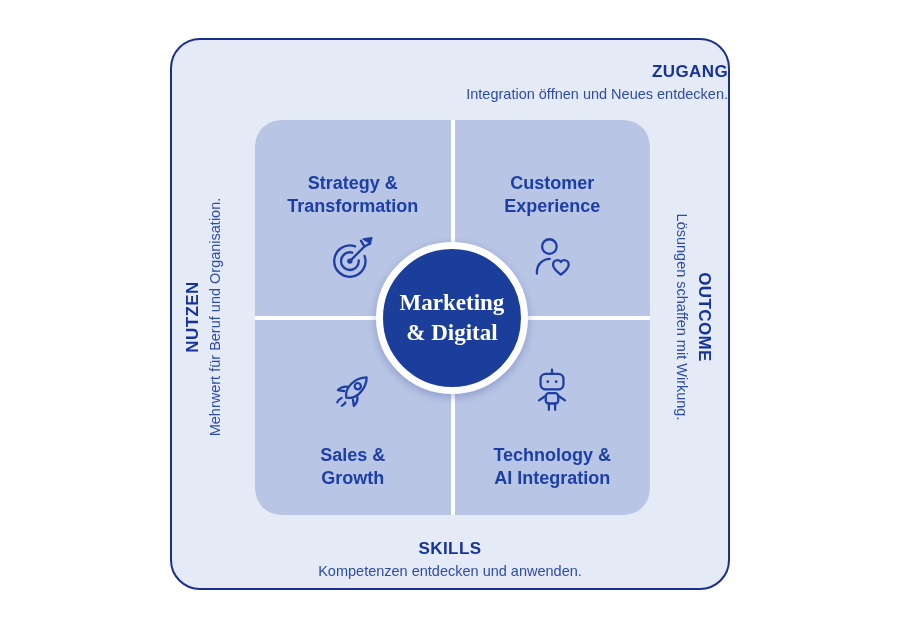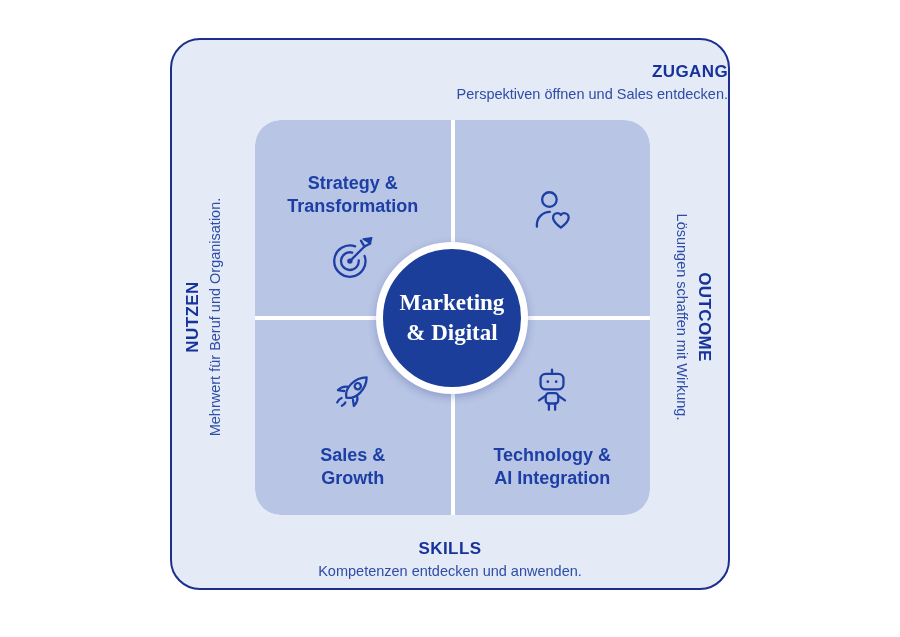--- a/index.html
+++ b/index.html
@@ -79,21 +79,21 @@
   }
 </style>
 </head>
 <body>
 
 <div class="stage">
   <div class="card">
 
     <div class="edge edge-top">
       <div class="edge-title">ZUGANG</div>
-      <div class="edge-sub">Perspektiven öffnen und Sales entdecken.</div>
+      <div class="edge-sub">Integration öffnen und Neues entdecken.</div>
     </div>
 
     <div class="edge edge-left">
       <div class="edge-title">NUTZEN</div>
       <div class="edge-sub">Mehrwert für Beruf und Organisation.</div>
     </div>
 
     <div class="edge edge-right">
       <div class="edge-title">OUTCOME</div>
       <div class="edge-sub">Lösungen schaffen mit Wirkung.</div>
@@ -115,20 +115,22 @@
             <path d="M23.2 18.8 A 8.5 8.5 0 1 0 29.5 26.3"></path>
             <circle cx="21" cy="27" r="2.6" fill="#1d3fa5" stroke="none"></circle>
             <path d="M21 27 L35 13"></path>
             <path d="M31.6 7.4 L35 13 L40.6 10"></path>
             <path d="M33.8 5.8 L40.6 10 L42 4.6 Z" fill="#1d3fa5" stroke-width="1.4"></path>
           </svg>
         </div>
       </div>
 
       <div class="quad q-tr">
+        <div class="quad-label">Customer
+Experience</div>
         <div class="quad-icon">
           <svg width="50" height="50" viewBox="0 0 48 48" fill="none" stroke="#1d3fa5" stroke-width="2.2" stroke-linecap="round" stroke-linejoin="round">
             <circle cx="21.5" cy="13" r="7"></circle>
             <path d="M9.5 39 V 36.5 A 12.5 12.5 0 0 1 22 24.8"></path>
             <path d="M32.5 40 C 28.2 36.6 25 33.8 25 30.4 C 25 27.8 27 26 29.4 26 C 31 26 32 26.8 32.5 27.9 C 33 26.8 34 26 35.6 26 C 38 26 40 27.8 40 30.4 C 40 33.8 36.8 36.6 32.5 40 Z"></path>
           </svg>
         </div>
       </div>
 
       <div class="quad q-bl">

